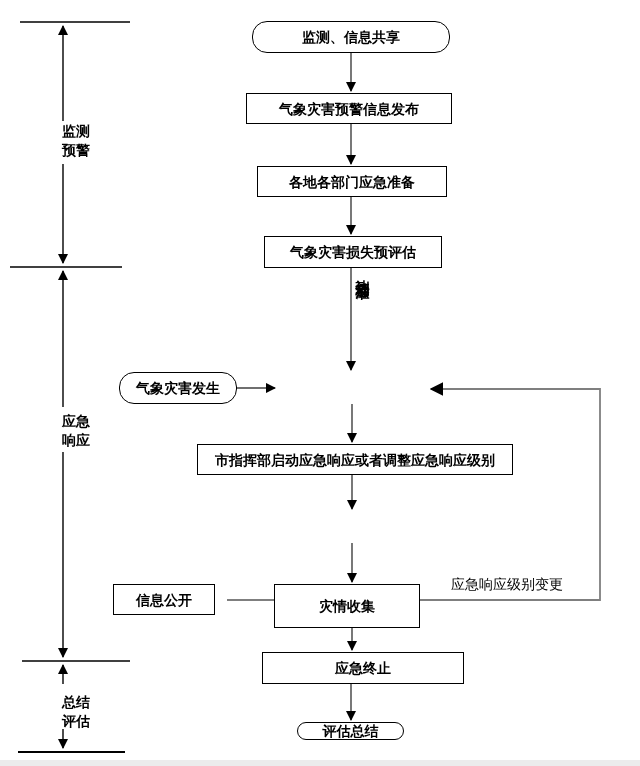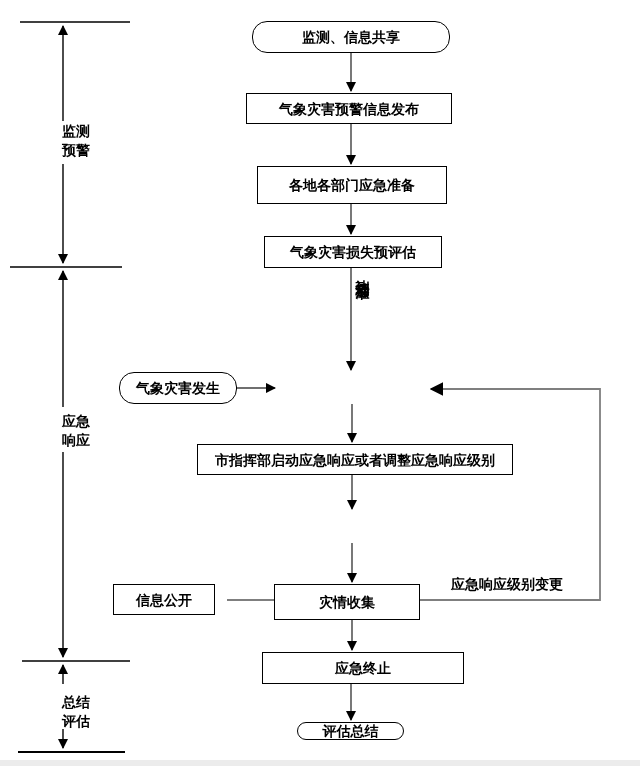--- a/index.html
+++ b/index.html
@@ -31,21 +31,21 @@
     line-height:19px;
   }
   .vlabel{
     position:absolute;left:355px;top:269px;
     writing-mode:vertical-rl;text-orientation:upright;
     font-size:14px;font-weight:bold;color:#000000;
     letter-spacing:1px;line-height:16px;
   }
   .edge-label{
     position:absolute;left:451px;top:576px;
-    font-size:14px;font-weight:bold;color:#000000;white-space:nowrap;
+    font-size:14px;font-weight:normal;color:#000000;white-space:nowrap;
   }
   .page-edge{
     position:absolute;left:0;bottom:0;width:640px;height:6px;
     background:#ececec;
   }
 </style>
 </head>
 <body>
 
 <div id="stage">
@@ -98,33 +98,33 @@
   </div>
   <div class="phase-label" style="top:693px">
     <div>总结</div>
     <div>评估</div>
   </div>
 
   <div class="node rounded" style="left:252px;top:21px;width:198px;height:32px">监测、信息共享</div>
 
   <div class="node" style="left:246px;top:93px;width:206px;height:31px">气象灾害预警信息发布</div>
 
-  <div class="node" style="left:257px;top:166px;width:190px;height:38px">各地各部门应急准备</div>
+  <div class="node" style="left:257px;top:166px;width:190px;height:31px">各地各部门应急准备</div>
 
   <div class="node" style="left:264px;top:236px;width:178px;height:32px">气象灾害损失预评估</div>
 
   <div class="node rounded" style="left:119px;top:372px;width:118px;height:32px">气象灾害发生</div>
 
 
   <div class="node" style="left:197px;top:444px;width:316px;height:31px">市指挥部启动应急响应或者调整应急响应级别</div>
 
 
   <div class="node" style="left:113px;top:584px;width:102px;height:31px">信息公开</div>
 
-  <div class="node" style="left:274px;top:584px;width:146px;height:36px">灾情收集</div>
+  <div class="node" style="left:274px;top:584px;width:146px;height:44px">灾情收集</div>
 
   <div class="node" style="left:262px;top:652px;width:202px;height:32px">应急终止</div>
 
   <div class="node rounded" style="left:297px;top:722px;width:107px;height:18px">评估总结</div>
 
   <div class="vlabel">达到启动标准</div>
 
   <div class="edge-label">应急响应级别变更</div>
 
   <div class="page-edge"></div>

